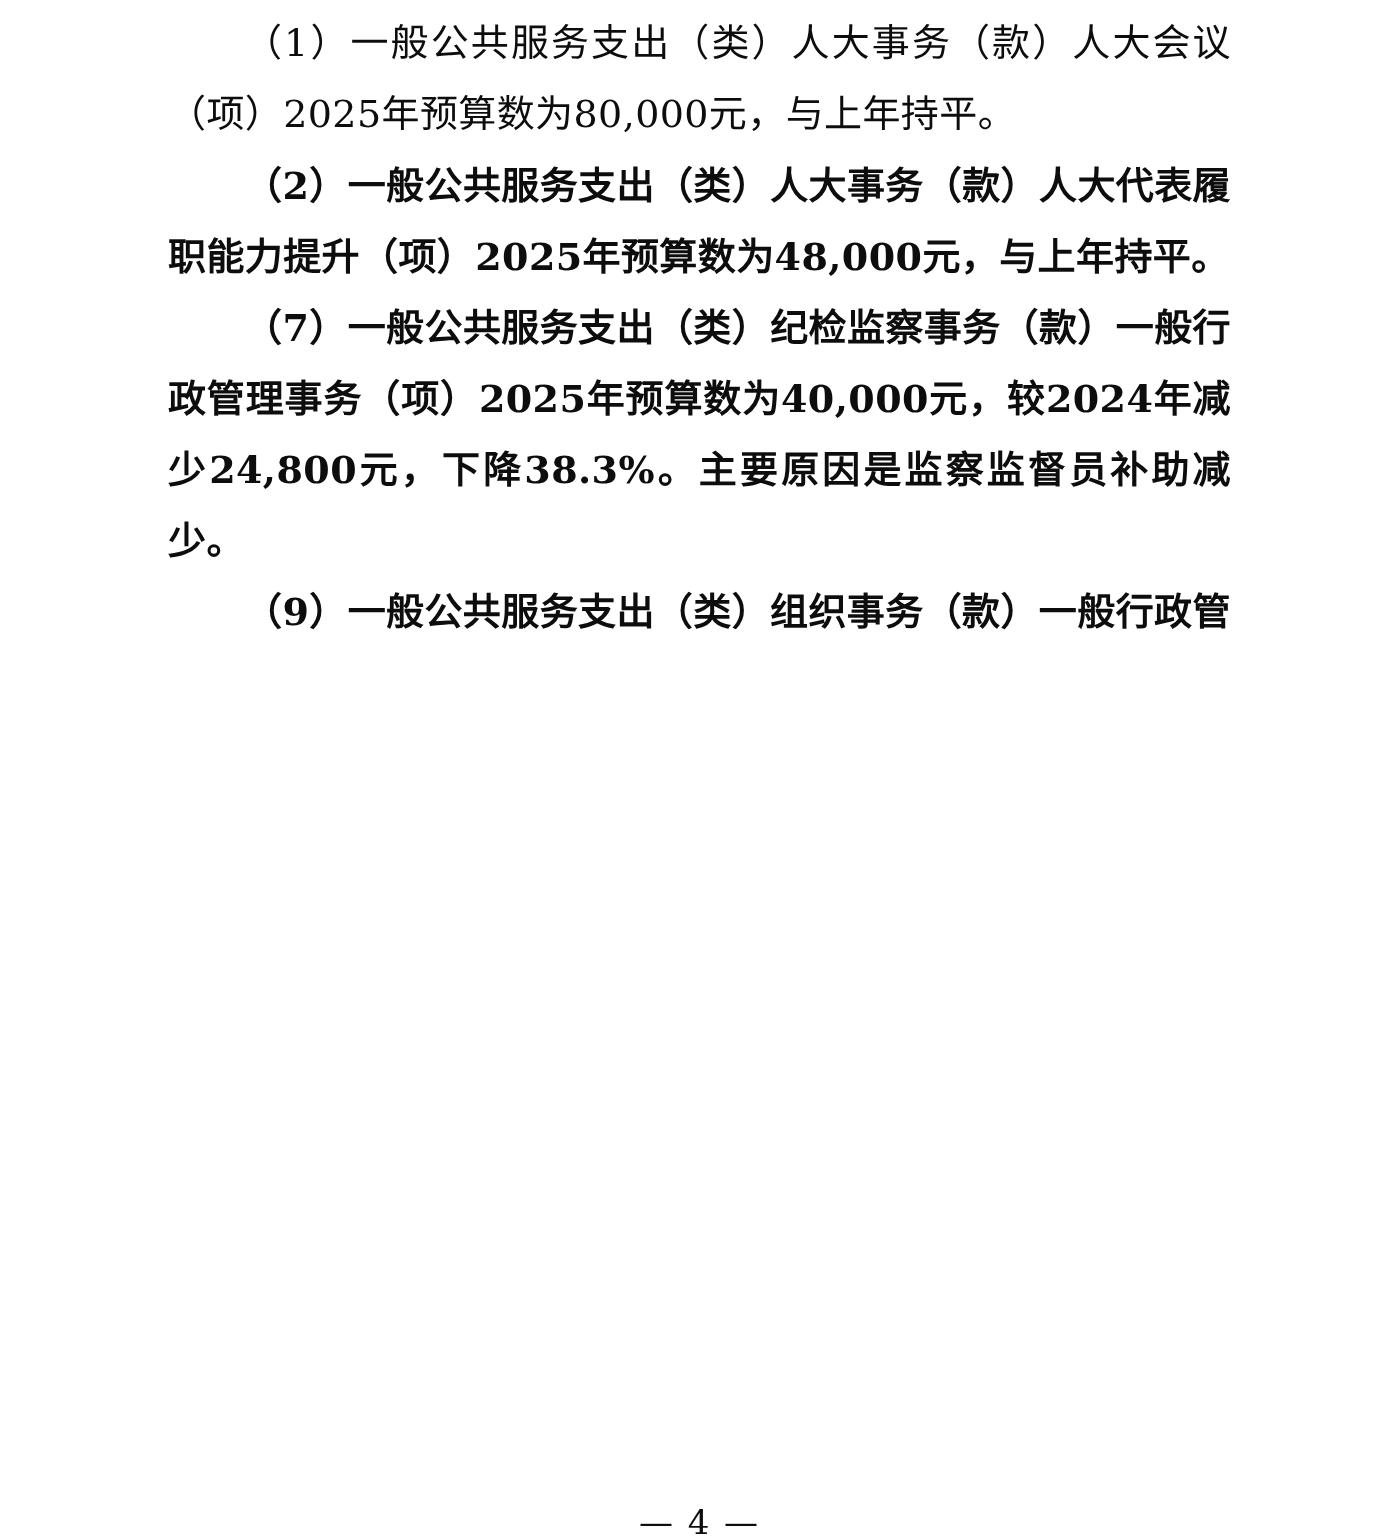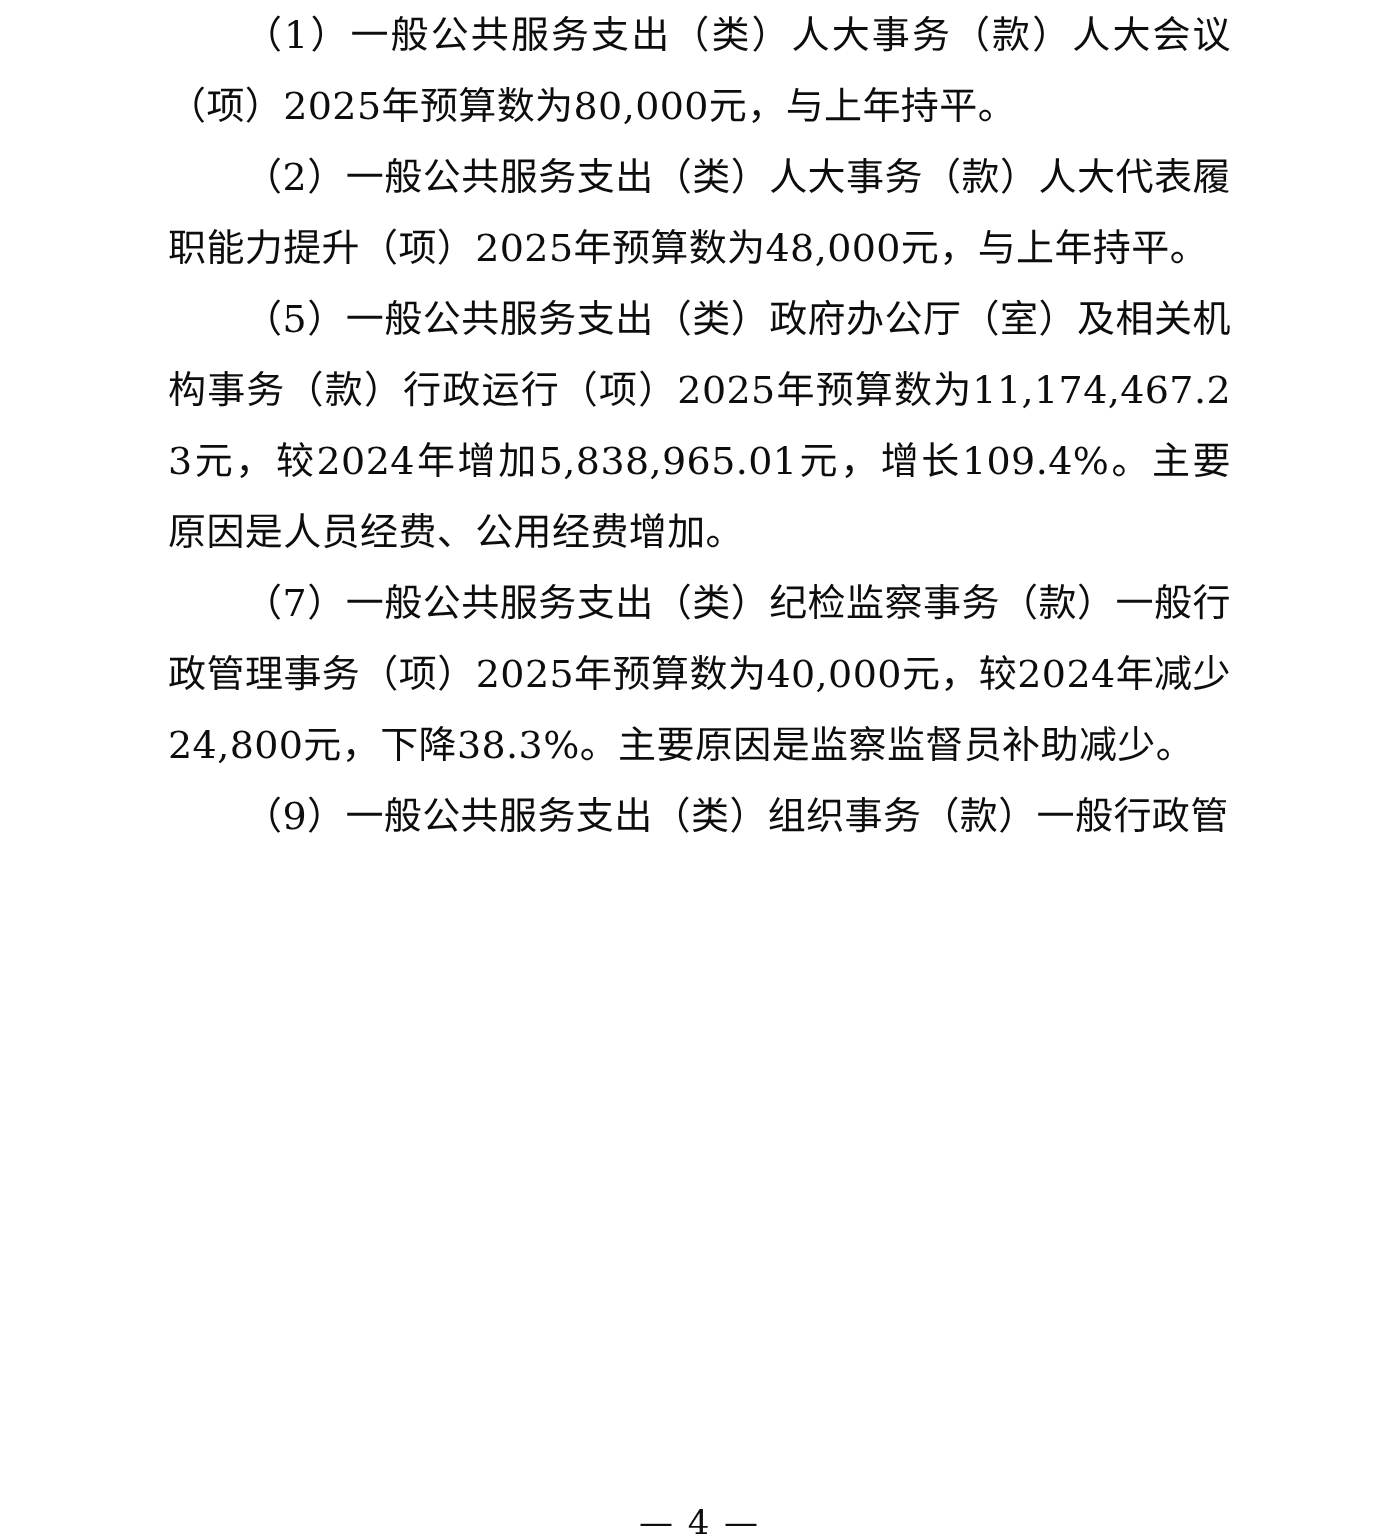--- a/index.html
+++ b/index.html
@@ -13,50 +13,50 @@
     height: 1538px;
     font-family: "DejaVu Serif", "Liberation Serif", serif;
     color: #0d0d0d;
     position: relative;
     overflow: hidden;
   }
   .page {
     box-sizing: border-box;
     width: 1399px;
     height: 1538px;
-    padding: 0 168px 0 168px;
+    padding: 8px 168px 0 168px;
     position: relative;
   }
   .para {
     font-size: 38px;
     line-height: 71px;
     text-align: justify;
     text-justify: inter-ideograph;
     text-indent: 2em;
     margin: 0 0 0 0;
     letter-spacing: 0.4px;
     word-break: break-all;
   }
   .para + .para {
     margin-top: 0px;
+    font-weight: bold;
   }
   .page-number {
     position: absolute;
     left: 0;
     right: 0;
     bottom: -4px;
     text-align: center;
     font-size: 34px;
     line-height: 40px;
     letter-spacing: 2px;
   }
 </style>
 </head>
 <body>
 
 <div class="page">
   <p class="para">（1）一般公共服务支出（类）人大事务（款）人大会议（项）2025年预算数为80,000元，与上年持平。</p>
   <p class="para">（2）一般公共服务支出（类）人大事务（款）人大代表履职能力提升（项）2025年预算数为48,000元，与上年持平。</p>
-  <p class="para">（5）一般公共服务支出（类）政府办公厅（室）及相关机构事务（款）行政运行（项）2025年预算数为11,174,467.23元，较2024年增加5,838,965.01元，增长109.4%。主要原因是人员经费、公用经费增加。</p>
   <p class="para">（7）一般公共服务支出（类）纪检监察事务（款）一般行政管理事务（项）2025年预算数为40,000元，较2024年减少24,800元，下降38.3%。主要原因是监察监督员补助减少。</p>
   <p class="para">（9）一般公共服务支出（类）组织事务（款）一般行政管</p>
   <div class="page-number">— 4 —</div>
 </div>
 
 </body></html>

